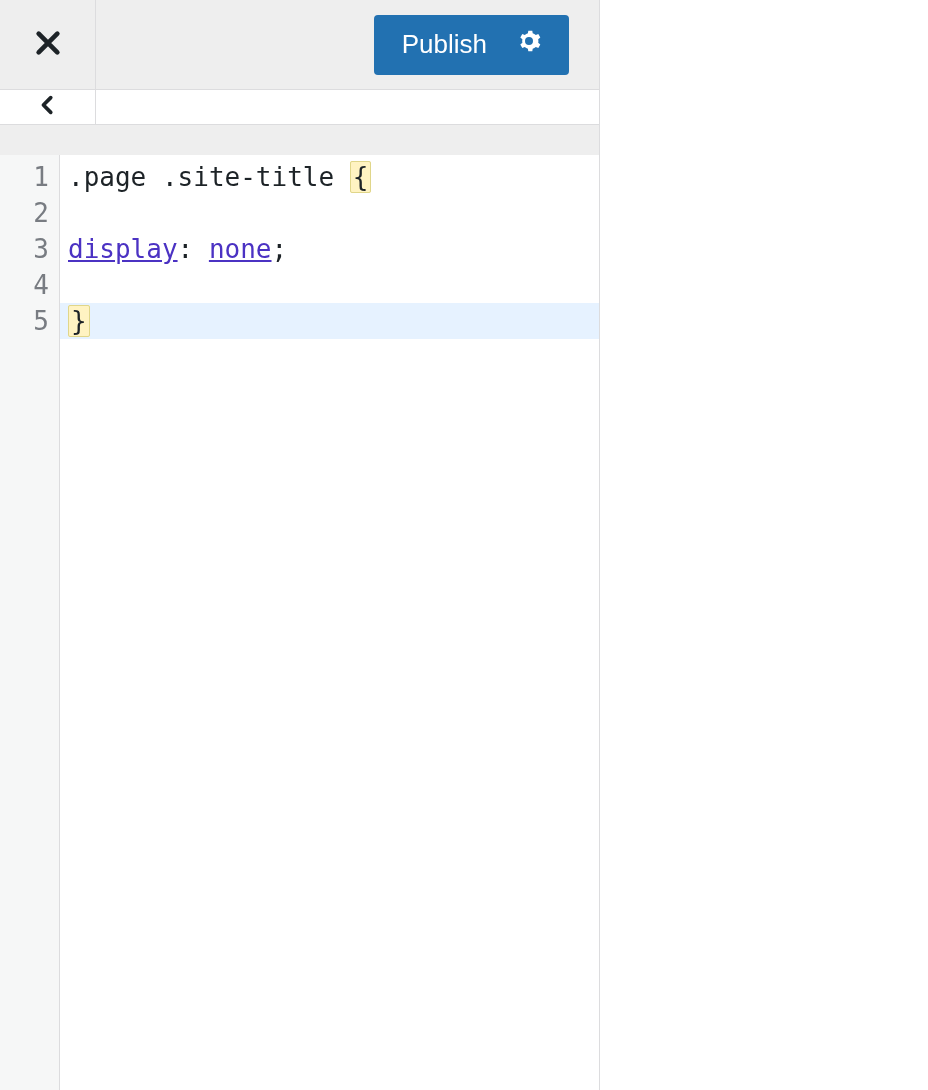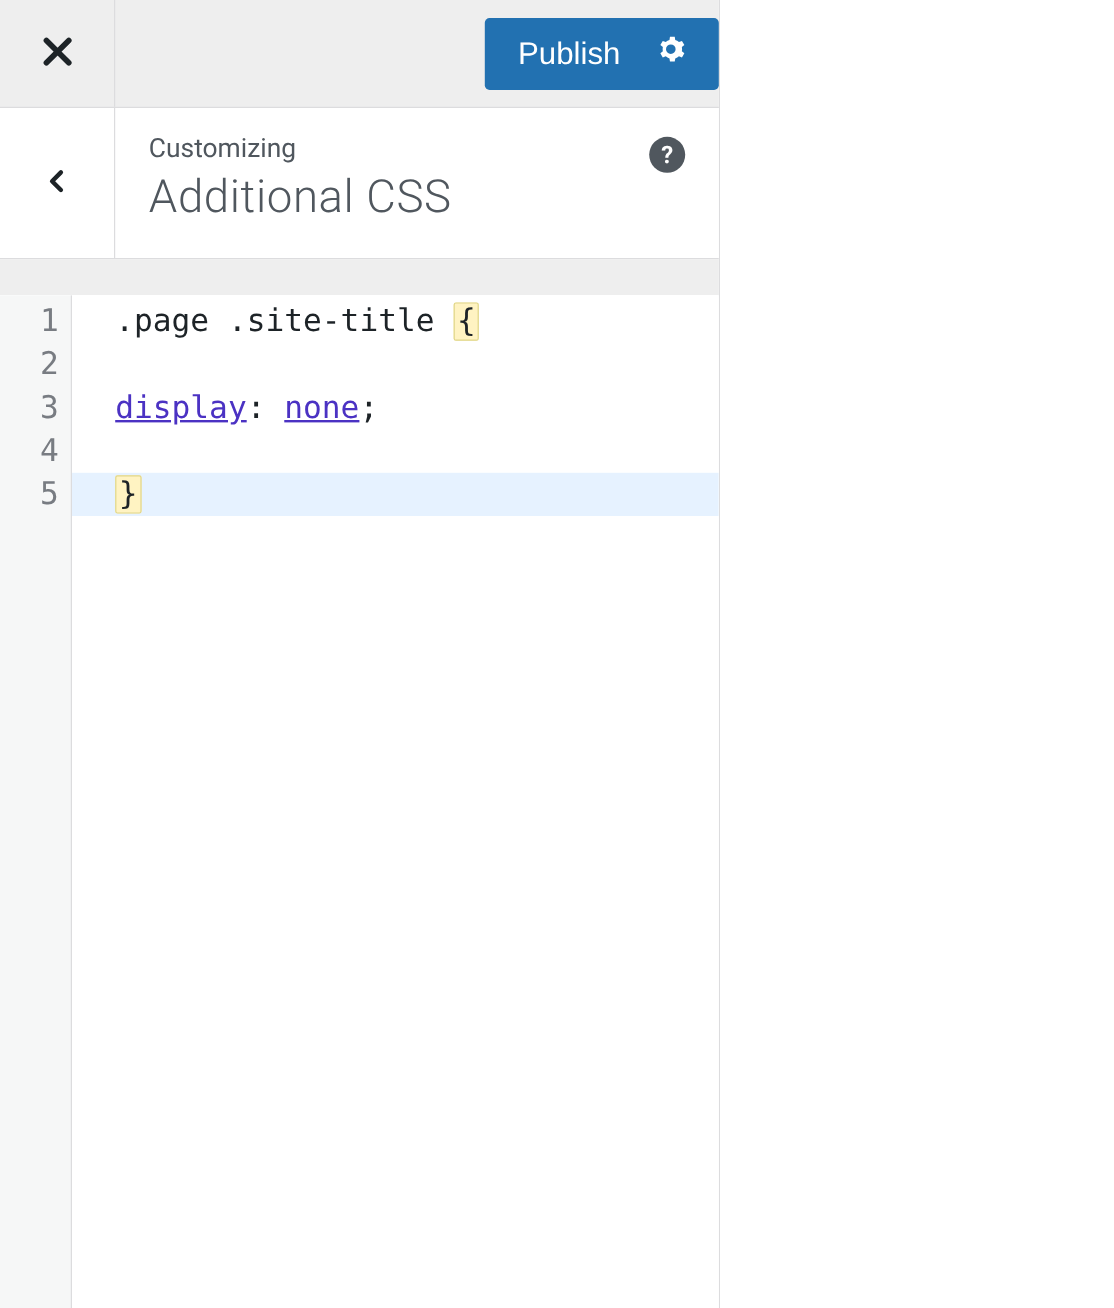--- a/index.html
+++ b/index.html
@@ -34,20 +34,21 @@
     align-items: center;
     justify-content: center;
     cursor: pointer;
   }
   .close-cell svg { width: 28px; height: 28px; }
   .topbar-right {
     flex: 1;
     display: flex;
     align-items: center;
     justify-content: flex-end;
+    padding-right: 30px;
   }
   .publish-btn {
     background: #2271b1;
     color: #ffffff;
     border: none;
     border-radius: 4px;
     height: 60px;
     padding: 0 28px;
     display: flex;
     align-items: center;
@@ -132,21 +133,21 @@
     user-select: none;
   }
   .gutter div { height: 36px; }
   .code {
     flex: 1;
     padding: 4px 0 0 8px;
     white-space: pre;
     color: #1d2327;
     position: relative;
   }
-  .code .line { height: 36px; display: block; margin-left: 28px; }
+  .code .line { height: 36px; display: block; }
   .code .active-line {
     position: absolute;
     left: 0; right: 0;
     height: 36px;
     background: #e6f2ff;
     z-index: 0;
   }
   .code .line > * { position: relative; z-index: 1; }
   .tok-prop { color: #4b32c3; text-decoration: underline; }
   .tok-brace {
@@ -182,27 +183,20 @@
   </div>
 
   <div class="section-header">
     <div class="back-cell">
       <span>
         <svg viewBox="0 0 24 24">
             <path d="M15 4 L7 12 L15 20" stroke="#1d2327" stroke-width="4" fill="none" stroke-linecap="round" stroke-linejoin="round"></path>
           </svg>
       </span>
     </div>
-    <div class="titles">
-      <div class="crumb">Customizing</div>
-      <div class="title">Additional CSS</div>
-      <div class="help-icon">
-        <span>?</span>
-      </div>
-    </div>
   </div>
 
   <div class="gap-strip"></div>
 
   <div class="editor">
     <div class="gutter" id="gutter">
         <div>1</div>
         <div>2</div>
         <div>3</div>
         <div>4</div>

